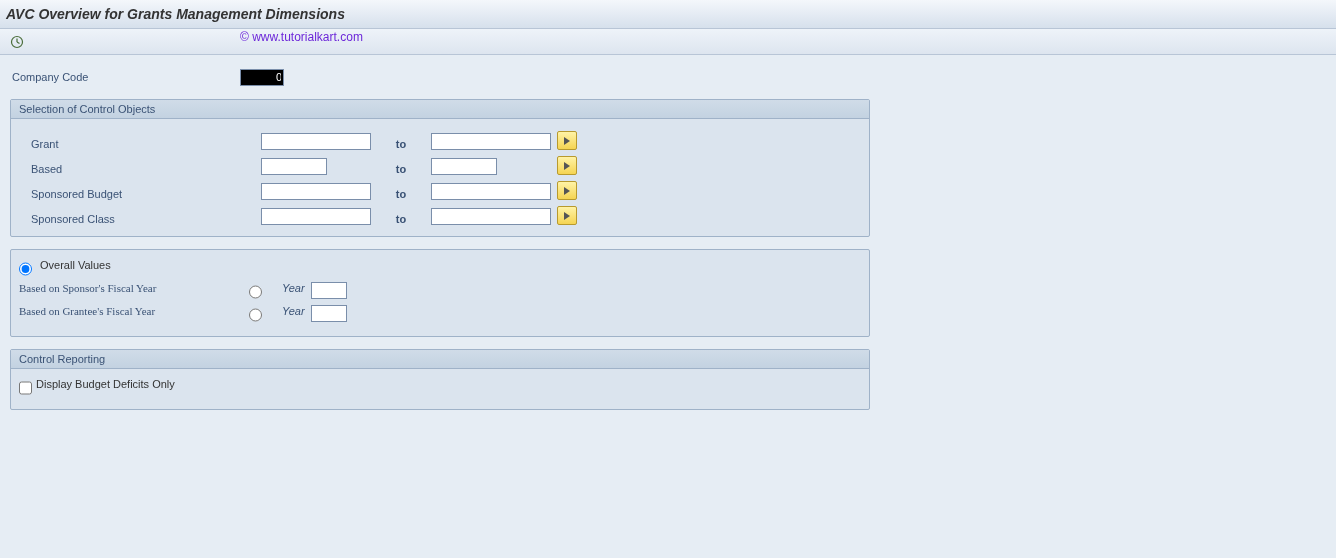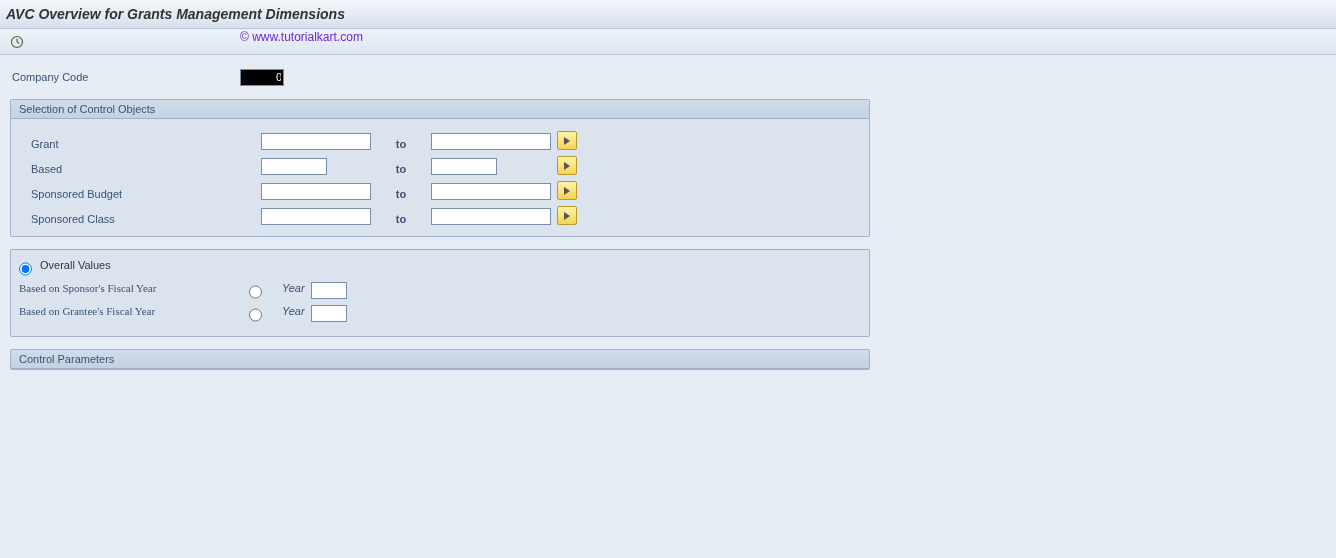--- a/index.html
+++ b/index.html
@@ -245,16 +245,22 @@
       <div class="radio-row">
         <div class="radio-label">Based on Grantee's Fiscal Year</div>
         <input type="radio" name="tf" style="">
         <span class="year-label">Year</span>
         <input type="text" class="text-input small-input" value="" style="">
       </div>
     </div>
   </div>
 
   <div class="group-box">
-    <div class="group-header">Control Parameters</div>
+    <div class="group-header">Control Reporting</div>
+    <div class="group-body">
+      <div class="radio-row">
+        <input type="checkbox" style="">
+        <span>Display Budget Deficits Only</span>
+      </div>
+    </div>
   </div>
 
 </div>
 
 </body></html>

